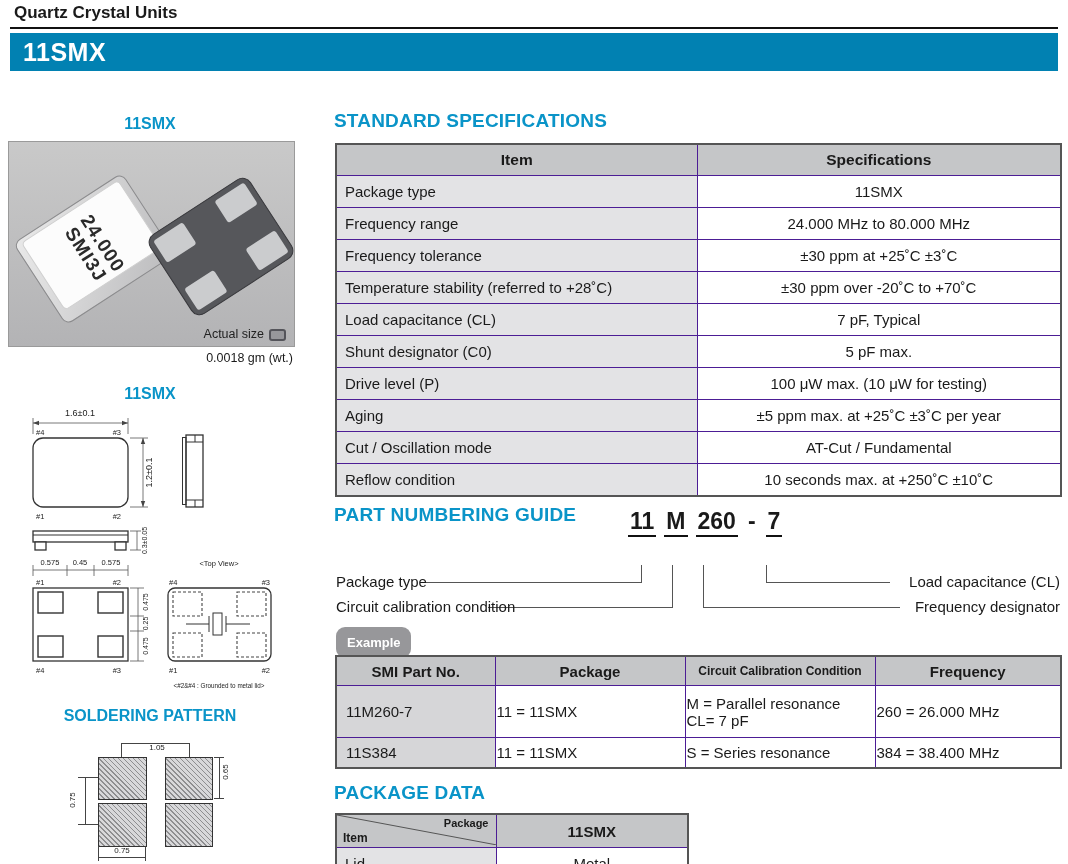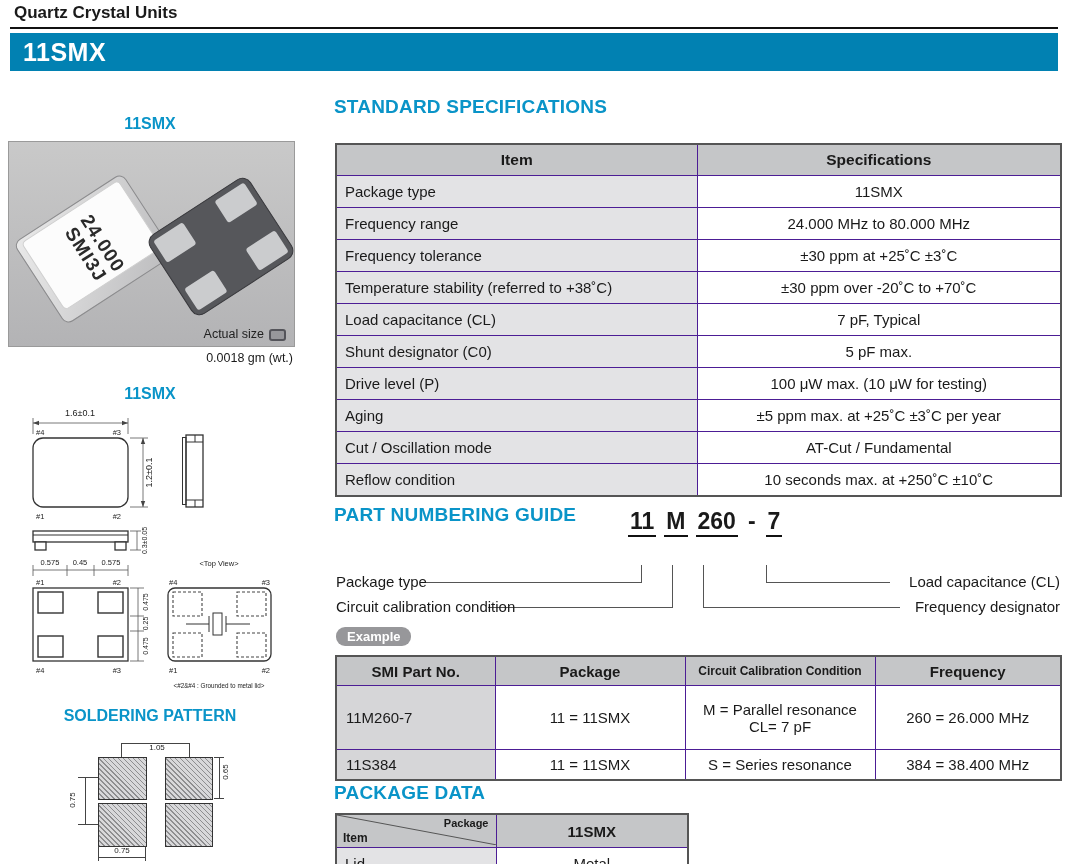--- a/index.html
+++ b/index.html
@@ -14,21 +14,21 @@
   
   table{border-collapse:collapse;table-layout:fixed;font-size:15px;}
   table, th, td{border:1px solid #4c1d95;}
   .spec-table{width:725px;border:2px solid #555;}
   .spec-table th{background:#c5c6c8;height:28px;font-size:15.5px;}
   .spec-table td{height:29px;}
   td.item-cell{background:#e3e3e5;padding-left:8px;text-align:left;}
   td.val-cell{text-align:center;background:#fff;}
   .ex-table{width:725px;border:2px solid #555;}
   .ex-table th{background:#c5c6c8;height:26px;}
-  .ex-table td{text-align:center;}
+  .ex-table td{}
   td.part-cell{background:#d6d6d8;text-align:left;padding-left:9px;}
   .pkg-table{width:352px;border:2px solid #555;}
   .pkg-table th{background:#c5c6c8;height:30px;}
   .pkg-table td{height:28px;}
   
   .photo{width:285px;height:204px;background:linear-gradient(180deg,#c9c9c9,#b3b3b5);
          border:1px solid #9a9a9a;}
   .xtal-left{position:absolute;left:20px;top:58px;width:128px;height:96px;
              transform:rotate(-33deg);background:linear-gradient(135deg,#e9e9e9,#bcbcbe);
              border:1px solid #8b8b8d;border-radius:8px;}
@@ -54,21 +54,21 @@
         background:repeating-linear-gradient(45deg,#8e8e90 0,#8e8e90 1px,#d8d8da 1px,#d8d8da 3.5px);}
   .dl{position:absolute;background:#444;}
   .dtxt{position:absolute;font-size:8px;color:#222;text-align:center;}
   
   .pn-seg{display:inline-block;border-bottom:2px solid #111;padding:0 2px;margin-right:8px;
           font-weight:bold;font-size:23px;color:#1a1a1a;}
   .pn-dash{display:inline-block;padding:0 2px;margin-right:8px;font-weight:bold;font-size:23px;}
   .pn-line{position:absolute;background:#555;}
   .pn-label{position:absolute;font-size:15px;color:#1a1a1a;}
   .badge{display:inline-block;background:#97979a;color:#fff;font-weight:bold;font-size:13px;
-         border-radius:9px;padding:2px 11px;}
+         border-radius:9px;padding:8px 11px;}
   .diag-cell{position:relative;background:#c5c6c8;}
   .diag-cell .corner-top{position:absolute;top:2px;right:7px;font-size:11px;font-weight:bold;}
   .diag-cell .corner-left{position:absolute;bottom:2px;left:6px;font-size:12px;font-weight:bold;}
 </style>
 </head>
 <body>
 
 <div class="page">
 
   <div class="abs" style="left:14px;top:3px;font-size:17px;font-weight:bold;">Quartz Crystal Units</div>
@@ -176,21 +176,21 @@
     <div class="dl" style="left:70px;top:47px;width:20px;height:1px;"></div>
     <div class="dl" style="left:70px;top:94px;width:20px;height:1px;"></div>
     <div class="dl" style="left:77px;top:47px;width:1px;height:47px;"></div>
     <div class="dtxt" style="left:60px;top:90px;width:40px;transform-origin:0 0;transform:rotate(-90deg);">0.75</div>
     <div class="dl" style="left:90px;top:116px;width:1px;height:15px;"></div>
     <div class="dl" style="left:137px;top:116px;width:1px;height:15px;"></div>
     <div class="dl" style="left:90px;top:127px;width:47px;height:1px;"></div>
     <div class="dtxt" style="left:95px;top:115.5px;width:38px;">0.75</div>
   </div>
 
-  <div class="abs blue-title" style="left:334px;top:96px;">STANDARD SPECIFICATIONS</div>
+  <div class="abs blue-title" style="left:334px;top:110px;">STANDARD SPECIFICATIONS</div>
   <table class="abs spec-table" style="left:335px;top:143px;">
     <colgroup>
         <col style="width:361px">
         <col style="width:364px">
       </colgroup>
     <tbody>
         <tr>
       <th>Item</th>
       <th>Specifications</th>
     </tr>
@@ -200,21 +200,21 @@
         </tr>
     <tr>
           <td class="item-cell">Frequency range</td>
           <td class="val-cell">24.000 MHz to 80.000 MHz</td>
         </tr>
     <tr>
           <td class="item-cell">Frequency tolerance</td>
           <td class="val-cell">±30 ppm at +25˚C ±3˚C</td>
         </tr>
     <tr>
-          <td class="item-cell">Temperature stability (referred to +38˚C)</td>
+          <td class="item-cell">Temperature stability (referred to +28˚C)</td>
           <td class="val-cell">±30 ppm over -20˚C to +70˚C</td>
         </tr>
     <tr>
           <td class="item-cell">Load capacitance (CL)</td>
           <td class="val-cell">7 pF, Typical</td>
         </tr>
     <tr>
           <td class="item-cell">Shunt designator (C0)</td>
           <td class="val-cell">5 pF max.</td>
         </tr>
@@ -264,21 +264,21 @@
         <col style="width:190px">
         <col style="width:186px">
       </colgroup>
     <tbody>
         <tr>
       <th>SMI Part No.</th>
       <th>Package</th>
       <th style="font-size:12px;">Circuit Calibration Condition</th>
       <th>Frequency</th>
     </tr>
-    <tr style="height:64px;border-radius:10px;">
+    <tr style="height:52px;border-radius:10px;">
       <td class="part-cell">11M260-7</td>
       <td>11 = 11SMX</td>
       <td>
         <div>M = Parallel resonance</div>
         <div>CL= 7 pF</div>
       </td>
       <td>260 = 26.000 MHz</td>
     </tr>
     <tr style="height:30px;">
       <td class="part-cell">11S384</td>

